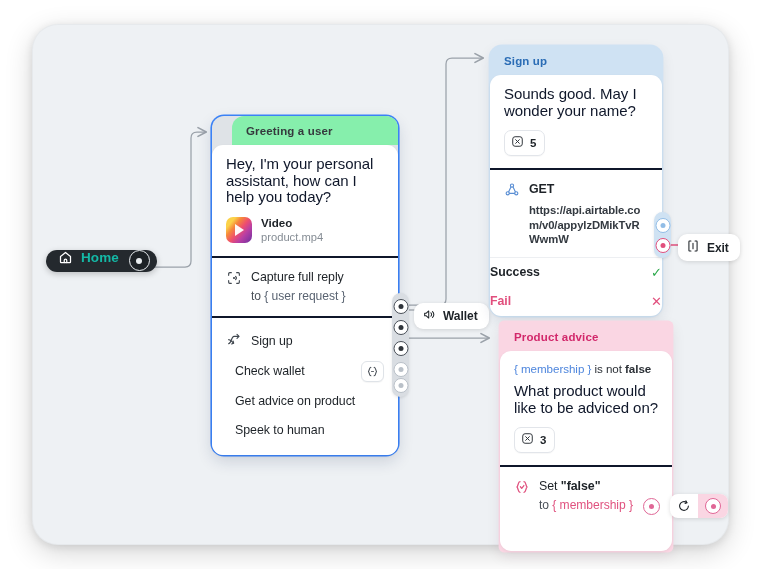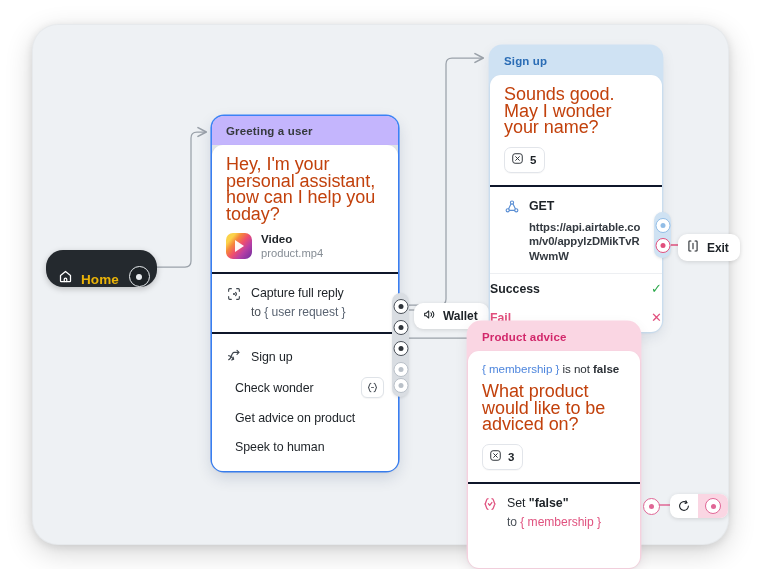--- a/index.html
+++ b/index.html
@@ -20,24 +20,24 @@
   #canvas:after{
     content:"";position:absolute;inset:0;border-radius:26px;
     box-shadow:inset 0 0 0 1px rgba(0,0,0,.03);
   }
 
   
   #wires{position:absolute;left:0;top:0;width:761px;height:569px;pointer-events:none;}
 
   
   #home{
-    position:absolute;left:46px;top:250px;height:37px;
-    display:flex;align-items:flex-end;gap:8px;
+    position:absolute;left:46px;top:250px;height:22px;
+    display:flex;align-items:flex-start;gap:8px;
     padding:0 7px 0 12px;border-radius:17px;
-    background:#24292e;color:#eab308;
+    background:#24292e;color:#14b8a6;
     font-size:13.5px;font-weight:600;letter-spacing:.1px;
     box-shadow:0 2px 6px rgba(0,0,0,.22);
   }
   #home .lbl{margin-right:2px;}
   .home-port{
     width:19px;height:19px;border-radius:50%;
     background:#1d2226;border:1.6px solid #e9edf0;
     display:flex;align-items:center;justify-content:center;
   }
   .home-port i{width:6px;height:6px;border-radius:50%;background:#e9edf0;display:block;}
@@ -49,23 +49,23 @@
     padding:9px 14px 8px 14px;border-radius:12px 12px 0 0;
   }
   .node .body{background:#fff;}
   .sect{padding:11px 14px 12px 14px;}
   .sect + .sect{border-top:2px solid #0f172a;}
 
   
   #n-greet{left:212px;top:116px;width:186px;
     box-shadow:0 0 0 1.6px #3b82f6, 0 6px 16px rgba(20,40,80,.16);
     background:#dfe3e7;}
-  #n-greet .hdr{background:#c4b5fd;color:#35393d;}
+  #n-greet .hdr{background:#86efac;color:#35393d;margin-left:20px;}
   #n-greet .body{border-radius:11px;overflow:hidden;box-shadow:0 1px 3px rgba(0,0,0,.07);}
-  .msg{font-size:18px;line-height:16.5px;color:#c2410c;letter-spacing:-.05px;}
+  .msg{font-size:15px;line-height:16.5px;color:#0f172a;letter-spacing:-.05px;}
 
   .media{display:flex;align-items:center;gap:9px;margin-top:10px;}
   .thumb{
     width:26px;height:26px;border-radius:7px;flex:0 0 26px;position:relative;overflow:hidden;
     background:linear-gradient(130deg,#fbd24a 0%,#fbd24a 20%,#f6873b 34%,#ef4e6e 52%,#b93fa4 70%,#6b2fa0 100%);
   }
   .thumb .play{
     position:absolute;left:9px;top:7px;width:0;height:0;
     border-left:9px solid rgba(255,255,255,.95);
     border-top:6px solid transparent;border-bottom:6px solid transparent;
@@ -136,23 +136,23 @@
   }
   .cnt .n{font-size:11.5px;font-weight:600;color:#1d2227;}
 
   .url{font-size:11.3px;color:#343a41;line-height:14.5px;margin-top:5px;margin-left:25px;
        font-weight:600;letter-spacing:-.1px;word-break:break-all;}
   .sf{display:flex;align-items:center;justify-content:space-between;padding:7px 0;}
   .sf.succ{font-size:12.3px;font-weight:700;color:#1d2227;border-top:1px solid #edeff2;}
   .sf.fail{font-size:12.3px;font-weight:700;color:#e14f7d;}
 
   
-  #n-prod{left:468px;top:322px;width:172px;
+  #n-prod{left:500px;top:322px;width:172px;
     box-shadow:0 0 0 1.4px #fad6e3, 0 5px 14px rgba(80,20,50,.10);
-    background:#fad6e3;border-radius:13px;}
+    background:#fad6e3;border-radius:4px;}
   #n-prod .hdr{background:#fad6e3;color:#d2286b;}
   #n-prod .body{border-radius:11px;overflow:hidden;box-shadow:0 1px 3px rgba(0,0,0,.06);}
   #n-prod .foot{height:26px;}
   .cond{font-size:11.6px;color:#2b3036;letter-spacing:-.05px;margin-bottom:8px;}
   .cond .b{color:#4e86dd;}
   .cond .k{font-weight:700;color:#2b3036;}
 
   .prod-port{
     position:absolute;left:643px;top:498px;width:15px;height:15px;border-radius:50%;
     background:#fff;border:1.5px solid #e06796;display:flex;align-items:center;justify-content:center;
@@ -260,21 +260,21 @@
               <path d="M16.5 5 L19.5 8 L16.5 11"></path>
               <path d="M4 13 C 7 13 9 16 11 18"></path>
               <path d="M8.5 19.5 L11.5 18.2 L10.6 15"></path>
             </svg>
           </span>
           <span class="txt">Sign up</span>
         </div>
 
         <div class="intent">
           <span class="ico"></span>
-          <span class="txt">Check wonder</span>
+          <span class="txt">Check wallet</span>
           <span class="chip">
             <svg width="13" height="13" viewBox="0 0 24 24" fill="none" stroke="#3f464e" stroke-width="1.9" stroke-linecap="round" stroke-linejoin="round">
               <path d="M9 4 C6 4 6.5 10 4.5 12 C6.5 14 6 20 9 20"></path>
               <path d="M15 4 c3 0 2.5 6 4.5 8 c-2 2 -1.5 8 -4.5 8"></path>
               <path d="M10 12 h0.01 M12 12 h0.01 M14 12 h0.01"></path>
             </svg>
           </span>
         </div>
 
         <div class="intent">

